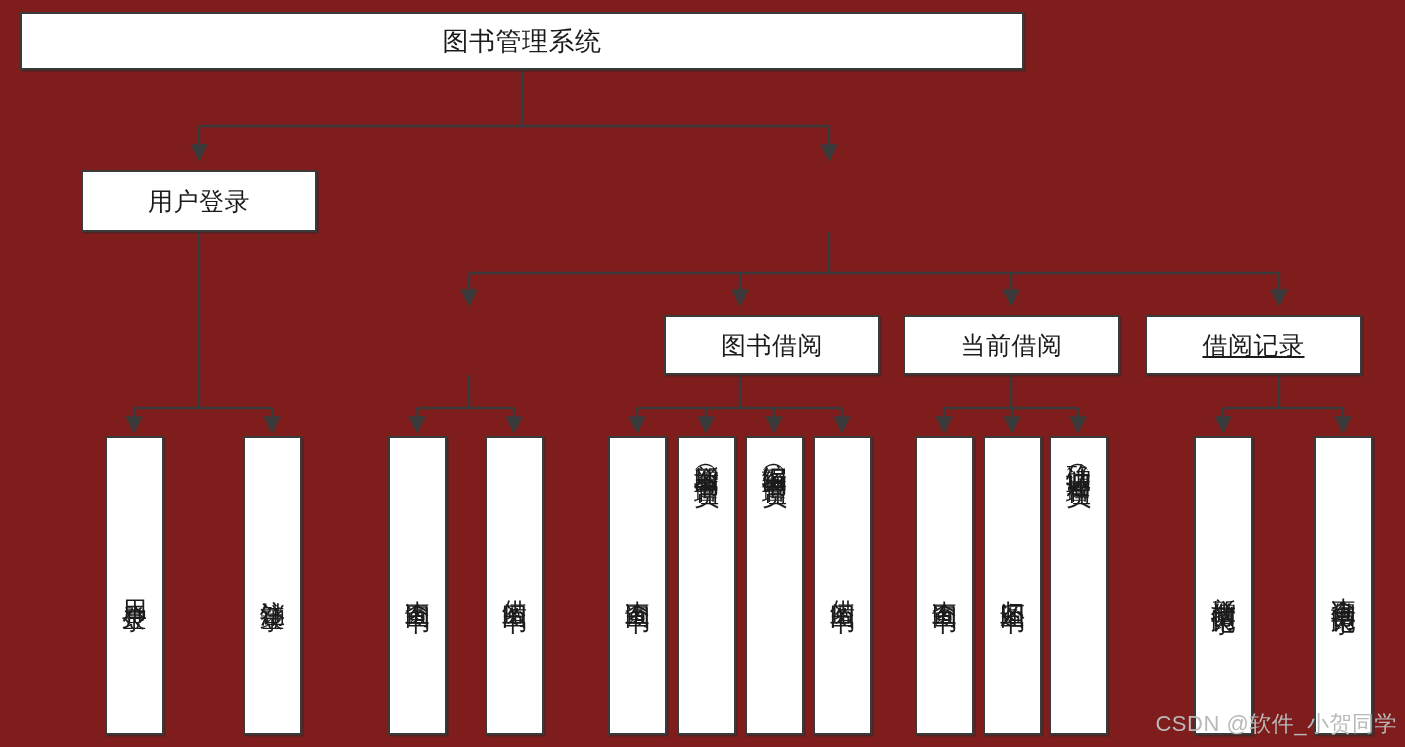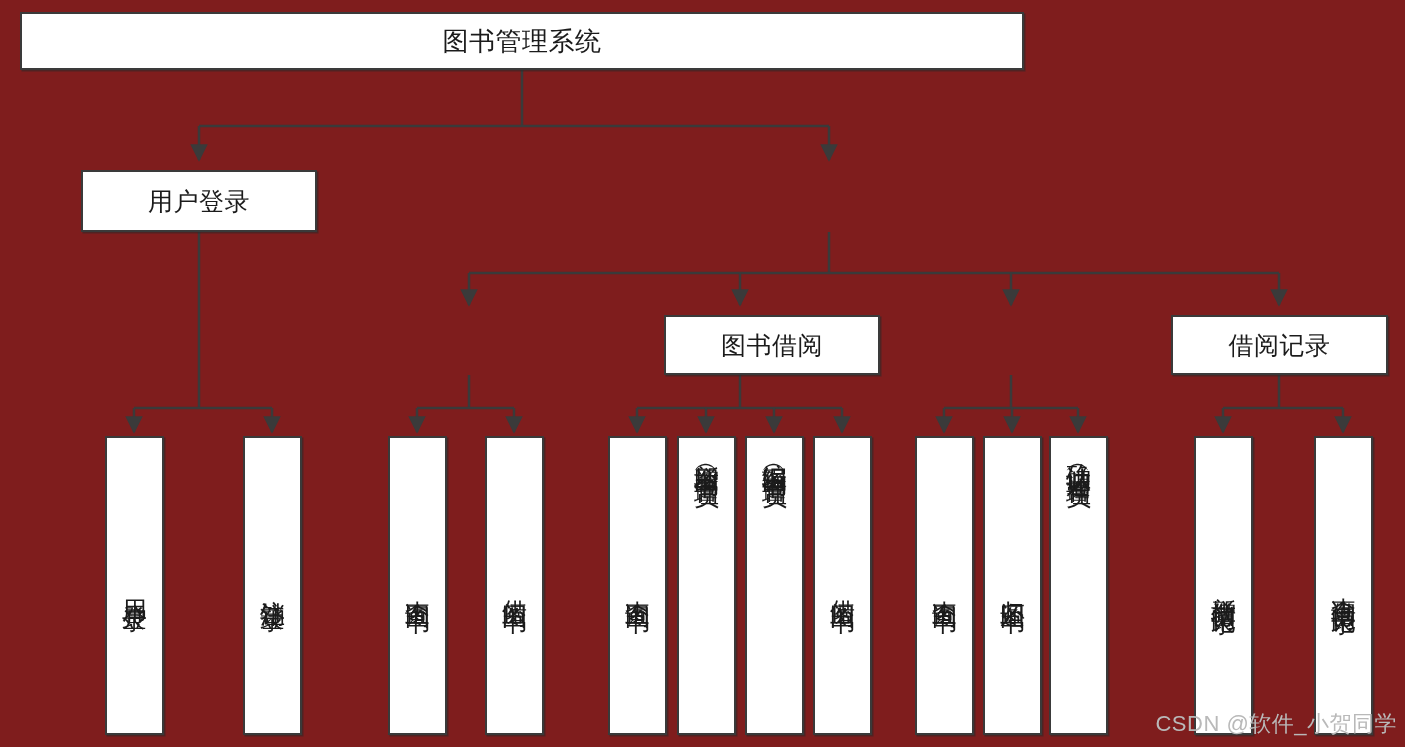--- a/index.html
+++ b/index.html
@@ -132,21 +132,24 @@
     <span class="label">图书管理系统</span>
   </div>
 
   <div class="node horiz" style="left: 81px; top: 170px; width: 236px; height: 62px;">
     <span class="label">用户登录</span>
   </div>
 
   <div class="node horiz" style="left: 632px; top: 315px; width: 216px; height: 60px; margin-left: 32px;">
     <span class="label">图书借阅</span>
   </div>
-  <div class="node horiz" style="left: 1171px; top: 315px; width: 217px; height: 60px;">
+  <div class="node horiz" style="left: 903px; top: 315px; width: 217px; height: 60px;">
+    <span class="label">当前借阅</span>
+  </div>
+  <div class="node horiz" style="left: 1145px; top: 315px; width: 217px; height: 60px; text-decoration: underline;">
     <span class="label">借阅记录</span>
   </div>
 
   <div class="node vert center" style="left: 105px; top: 436px; width: 59px; height: 299px;">
     <span class="label">用户登录</span>
   </div>
   <div class="node vert center" style="left: 243px; top: 436px; width: 59px; height: 299px;">
     <span class="label">注销登录</span>
   </div>
   <div class="node vert center" style="left: 388px; top: 436px; width: 59px; height: 299px;">

